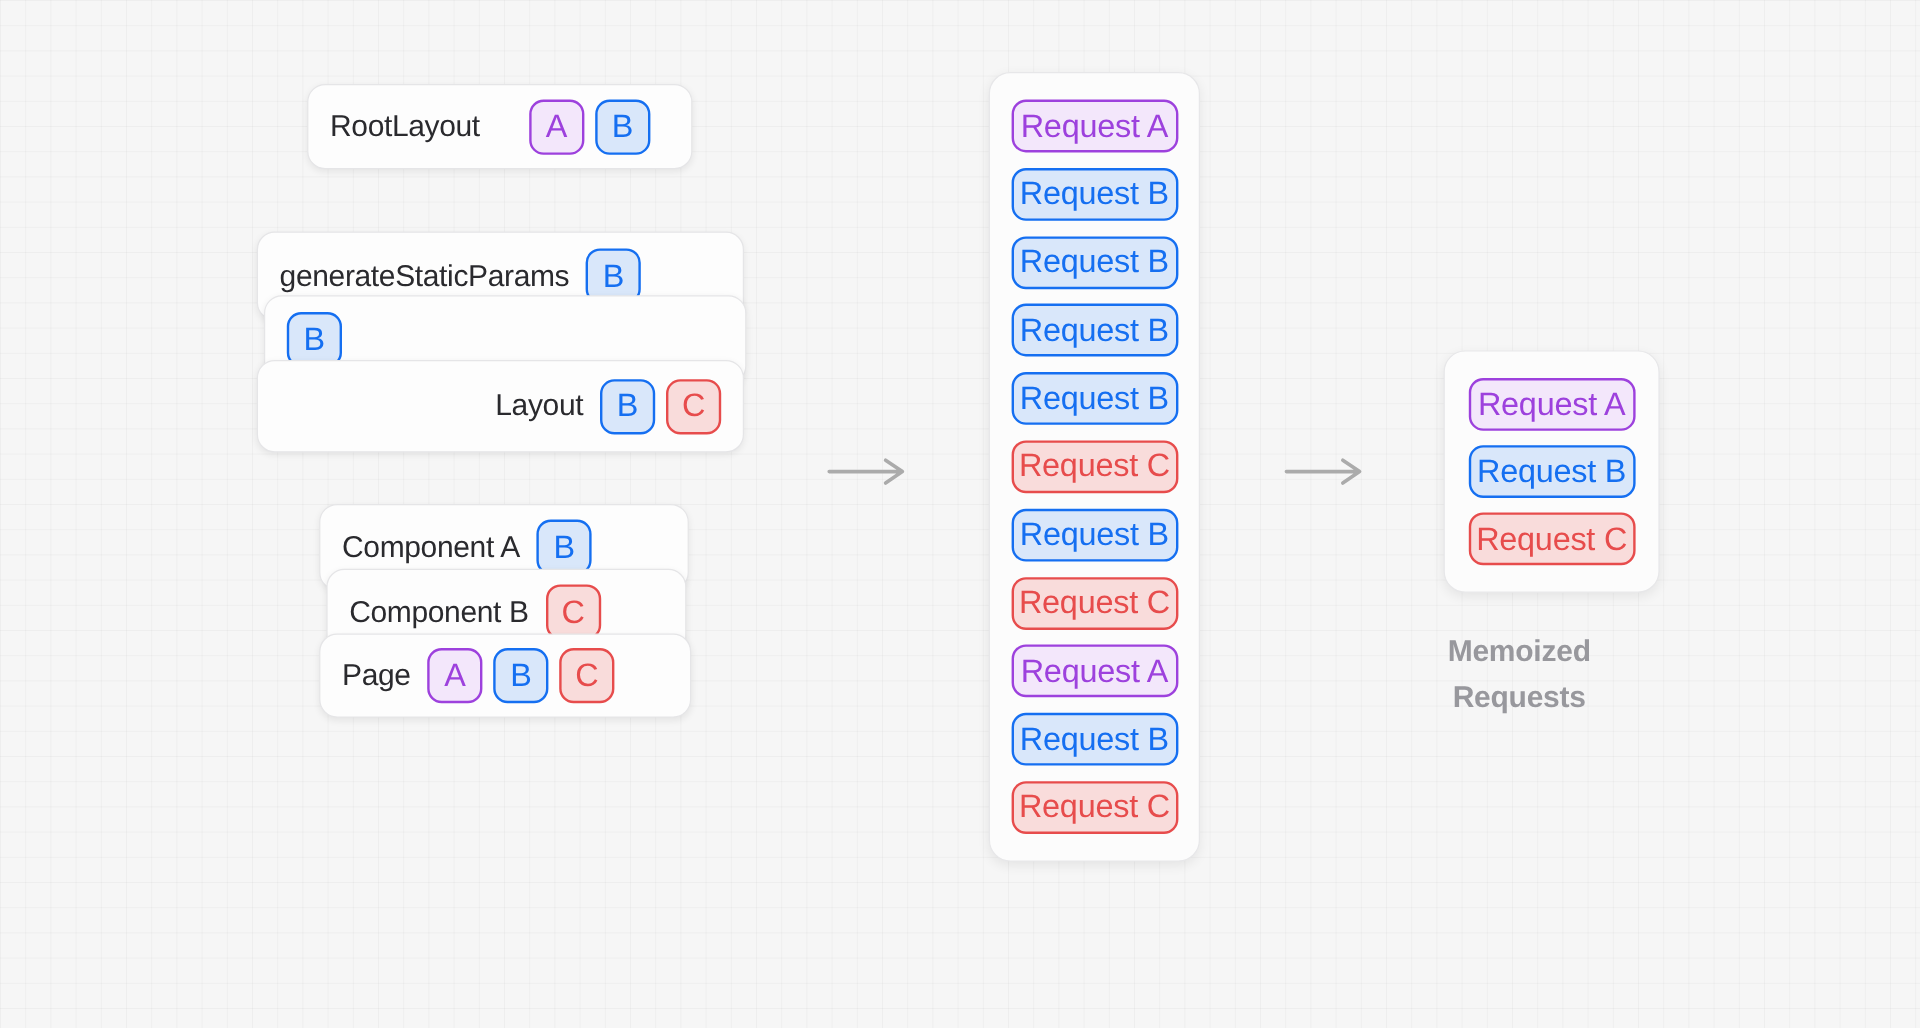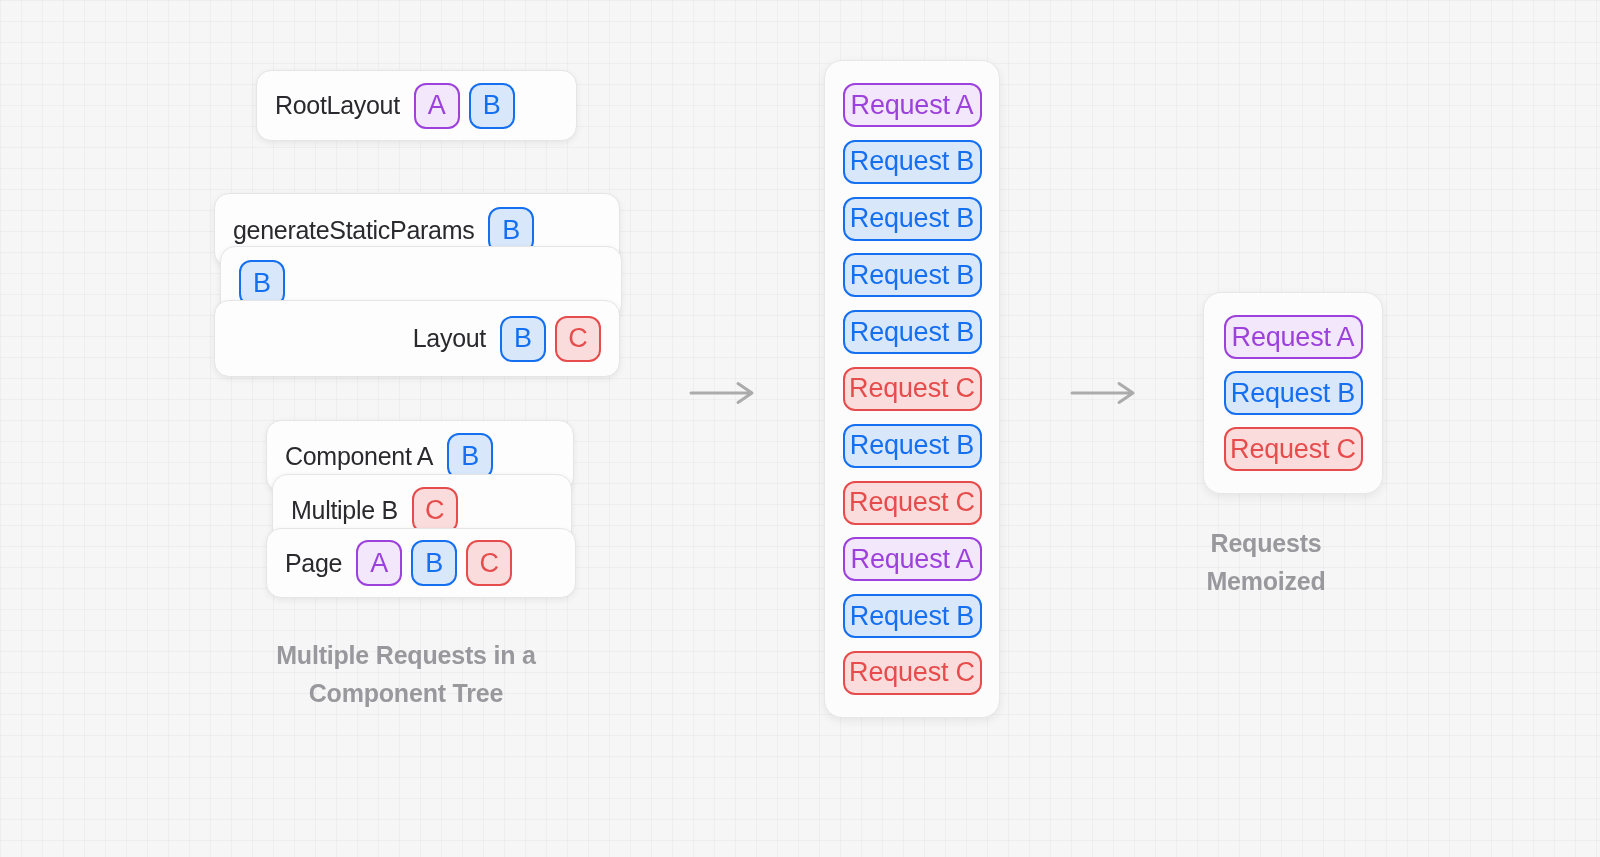--- a/index.html
+++ b/index.html
@@ -30,21 +30,21 @@
     margin-right:14px;
   }
   .badges{display:flex;gap:9px;}
   .badge{
     width:46px;height:46px;box-sizing:border-box;
     border:2.5px solid;border-radius:12px;
     display:flex;align-items:center;justify-content:center;
     font-size:27px;font-weight:500;
     flex:0 0 auto;
   }
-  #root-card   {left:256px;top:70px; width:321px;height:71px;}
+  #root-card   {left:256px;top:70px; width:321px;height:71px;gap:27px;}
   #gsp-card    {left:214px;top:193px;width:406px;height:74px;z-index:1;}
   #gm-card     {left:220px;top:246px;width:402px;height:74px;z-index:2;}
   #layout-card {left:214px;top:300px;width:406px;height:77px;z-index:3;justify-content:flex-end;}
   #compa-card  {left:266px;top:420px;width:308px;height:72px;z-index:1;}
   #compb-card  {left:272px;top:474px;width:300px;height:72px;z-index:2;}
   #page-card   {left:266px;top:528px;width:310px;height:70px;z-index:3;}
 
   
   .panel{
     position:absolute;box-sizing:border-box;
@@ -119,38 +119,34 @@
       </span>
   </div>
 
   <div class="card" id="compa-card">
     <span class="card-label">Component A</span>
     <span class="badges">
         <span class="badge blue">B</span>
       </span>
   </div>
   <div class="card" id="compb-card">
-    <span class="card-label">Multiple B</span>
+    <span class="card-label">Component B</span>
     <span class="badges">
         <span class="badge red">C</span>
       </span>
   </div>
   <div class="card" id="page-card">
     <span class="card-label">Page</span>
     <span class="badges">
         <span class="badge purple">A</span>
         <span class="badge blue">B</span>
         <span class="badge red">C</span>
       </span>
   </div>
 
-  <div class="caption" id="caption-tree">
-    <div>Multiple Requests in a</div>
-    <div>Component Tree</div>
-  </div>
 
   <svg class="arrow" id="arrow-1" width="66" height="26" viewBox="0 0 66 26">
     <path d="M2 13 H62 M49 3.5 L63 13 L49 22.5"></path>
   </svg>
 
   <div class="panel" id="all-panel">
       <div class="pill purple">Request A</div>
       <div class="pill blue">Request B</div>
       <div class="pill blue">Request B</div>
       <div class="pill blue">Request B</div>
@@ -166,17 +162,17 @@
   <svg class="arrow" id="arrow-2" width="66" height="26" viewBox="0 0 66 26">
     <path d="M2 13 H62 M49 3.5 L63 13 L49 22.5"></path>
   </svg>
 
   <div class="panel" id="memo-panel">
       <div class="pill purple">Request A</div>
       <div class="pill blue">Request B</div>
       <div class="pill red">Request C</div>
     </div>
   <div class="caption" id="caption-memo">
+    <div>Memoized</div>
     <div>Requests</div>
-    <div>Memoized</div>
   </div>
 
 </div>
 
 </body></html>

